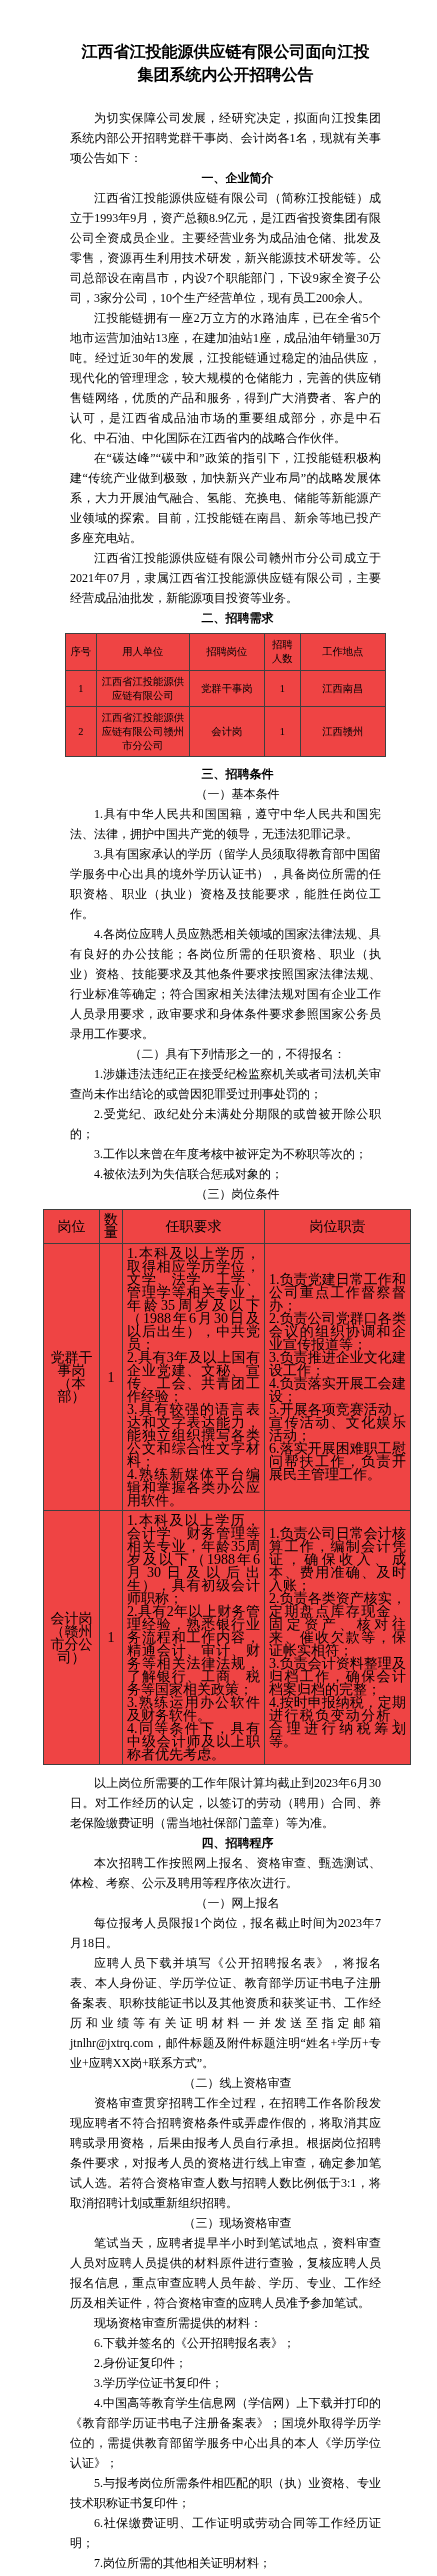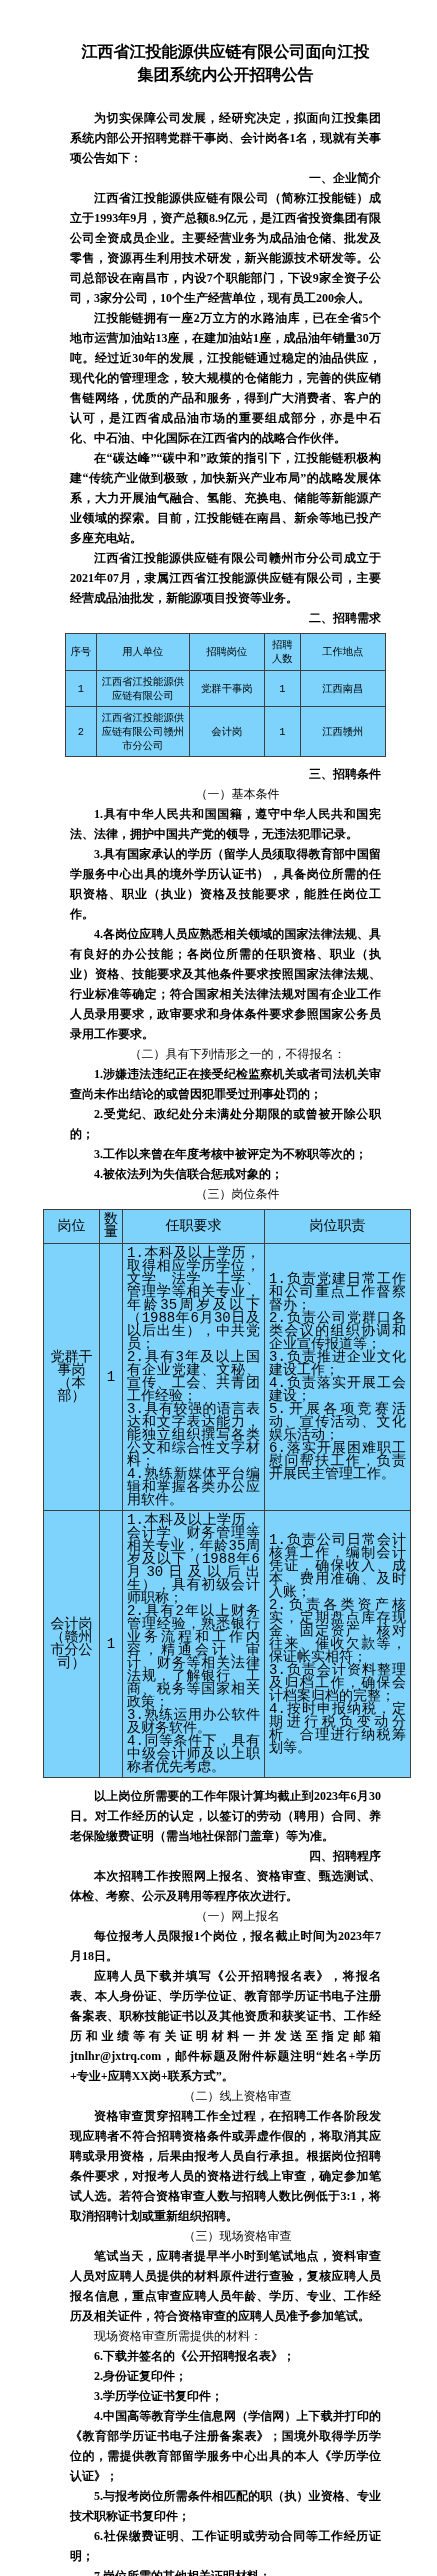--- a/index.html
+++ b/index.html
@@ -17,34 +17,33 @@
   }
   .title {
     font-size:16px; line-height:23px;
     font-weight:bold; text-align:center;
     max-width:301px; margin:0 auto 21.6px auto;
     font-family:"Liberation Serif","DejaVu Serif",serif;
   }
   .p, .pb, .h1, .h2 {
     font-size:12px; line-height:20px;
     margin:0; text-indent:2em; text-align:justify;
-    font-weight:bold;
+    font-weight:normal;
   }
   .h1 {
     font-family:Liberation Sans, sans-serif;
-    font-weight:bold; text-align:right;
+    font-weight:bold; text-align:center;
   }
   .h2 { font-weight:normal; text-align:center; }
   .pb { font-weight:normal; }
 
   table.t {
     border-collapse:collapse;
     table-layout:fixed;
-    background:#7dd3fc;
-    font-family:Liberation Mono, monospace;
+    background:#ef4444;
   }
   table.t td, table.t th {
     border:1px solid #3f3f3f;
     font-weight:normal;
     text-align:center; vertical-align:middle;
     overflow:hidden;
   }
   table.t1 {
     width:319px; margin:5.2px 0 6.2px -5.2px;
     font-size:10.3px; line-height:14px;

